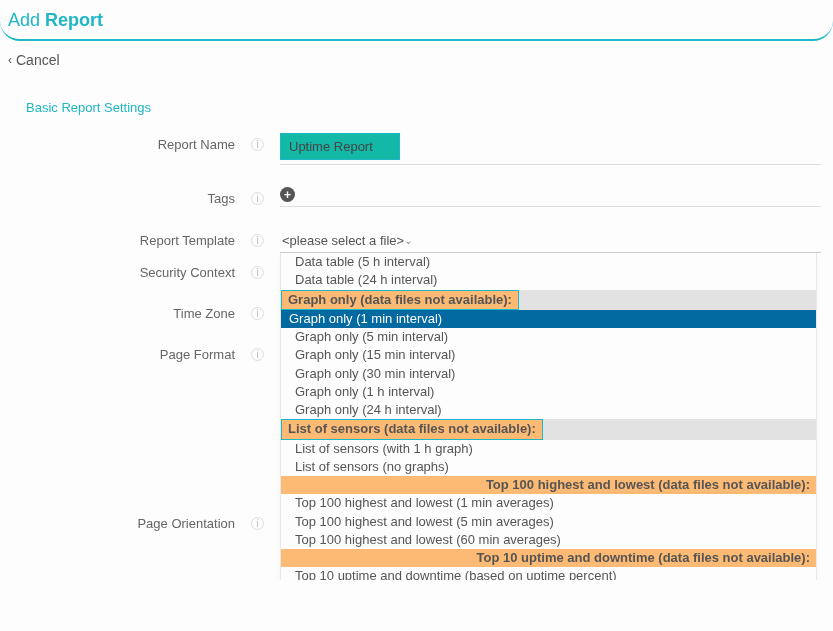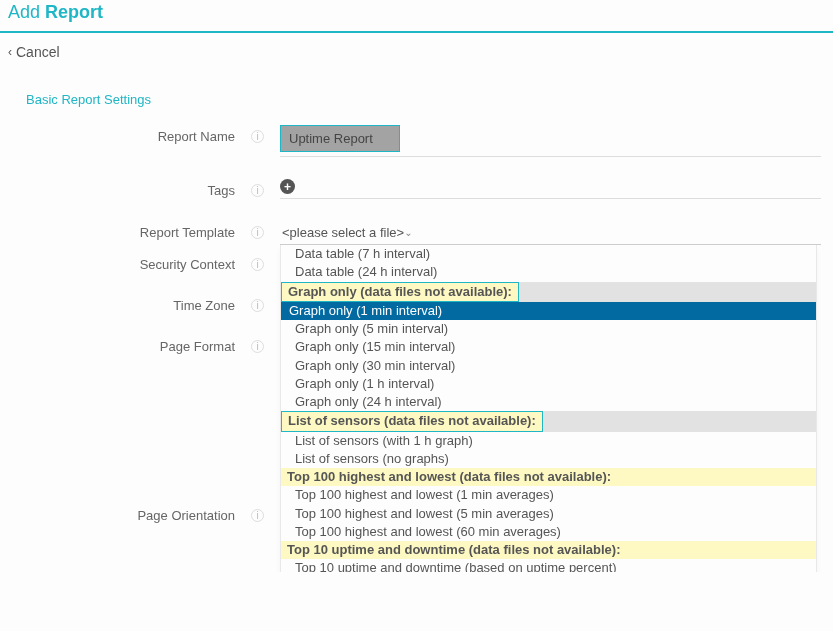--- a/index.html
+++ b/index.html
@@ -4,22 +4,23 @@
 <style>
   * { box-sizing: border-box; margin: 0; padding: 0; }
   body {
     font-family: -apple-system, BlinkMacSystemFont, "Segoe UI", Arial, sans-serif;
     font-size: 13px;
     color: #555;
     background: #fdfdfd;
     width: 833px;
   }
   .header {
-    padding: 2px 8px 8px;
+    padding: 10px 8px 8px;
     border-bottom: 2px solid #1fb6c5;
+    border-radius: 20px;
   }
   .header-title {
     font-size: 18px;
     color: #1fb6c5;
     font-weight: 400;
   }
   .header-title .bold { font-weight: 700; }
   .cancel-row {
     padding: 10px 8px;
     font-size: 14px;
@@ -64,21 +65,21 @@
     border: 1px solid #ddd; border-radius: 50%;
     line-height: 1;
   }
   .input-col { flex: 1; position: relative; }
   .text-input {
     border: 1px solid #1fb6c5;
     padding: 5px 8px;
     font-size: 13px;
     color: #444;
     width: 120px;
-    background: #a3a3a3;
+    background: #14b8a6;
   }
   .underline-wrap {
     border-bottom: 1px solid #ddd;
     padding-bottom: 4px;
   }
   .add-circle {
     width: 15px; height: 15px;
     border-radius: 50%;
     background: #555;
     color: #fff;
@@ -116,23 +117,24 @@
   .dropdown::-webkit-scrollbar-thumb { background: #a8a8a8; border-radius: 2px; }
   .opt {
     padding: 1px 6px 1px 14px;
     font-size: 13px;
     color: #555;
     cursor: pointer;
     line-height: 1.25;
     white-space: nowrap;
   }
   .opt.group {
-    background: #fef9c3;
+    background: #fdba74;
     font-weight: 600;
     padding-left: 6px;
+    text-align: right;
   }
   .opt.selected { background: #0369a1; color: #fff; padding-left: 8px; }
   .opt.hl-box {
     border: 1px solid #1fb6c5;
     display: inline-block;
   }
   .highlight-wrap { background: #e2e2e2; padding: 0; }
   .radio-row {
     display: flex;
     align-items: center;
@@ -202,21 +204,21 @@
     <div class="label-col">
       <span>Report Template</span>
       <span class="info-icon">i</span>
     </div>
     <div class="input-col">
       <div class="select-display">
         <span>&lt;please select a file&gt;</span>
         <span class="chev-down">⌄</span>
       </div>
       <div class="dropdown" id="template-dropdown">
-          <div class="opt">Data table (7 h interval)</div>
+          <div class="opt">Data table (5 h interval)</div>
           <div class="opt">Data table (24 h interval)</div>
           <div class="highlight-wrap"><span class="opt group hl-box">Graph only (data files not available):</span></div>
           <div class="opt selected">Graph only (1 min interval)</div>
           <div class="opt">Graph only (5 min interval)</div>
           <div class="opt">Graph only (15 min interval)</div>
           <div class="opt">Graph only (30 min interval)</div>
           <div class="opt">Graph only (1 h interval)</div>
           <div class="opt">Graph only (24 h interval)</div>
           <div class="highlight-wrap"><span class="opt group hl-box">List of sensors (data files not available):</span></div>
           <div class="opt">List of sensors (with 1 h graph)</div>

